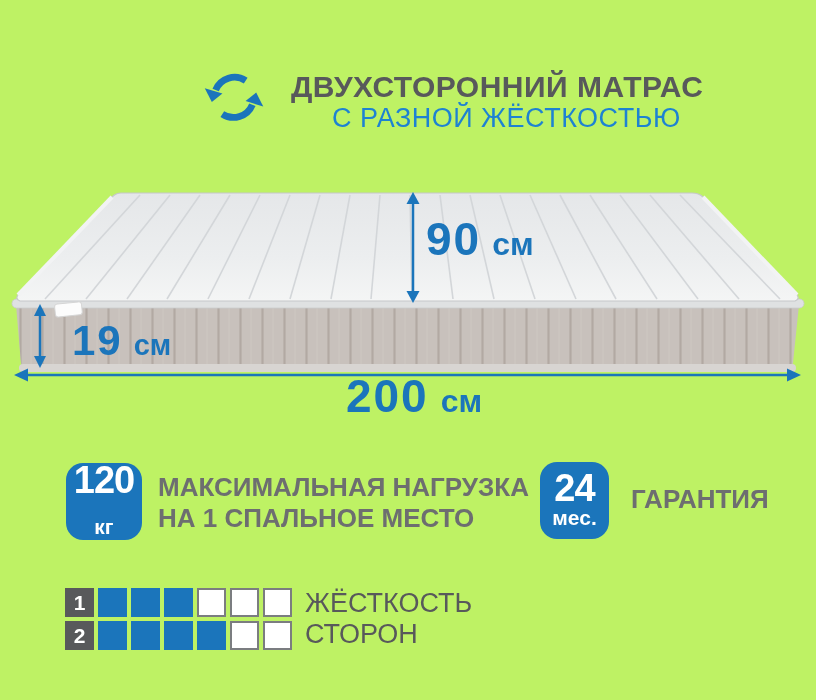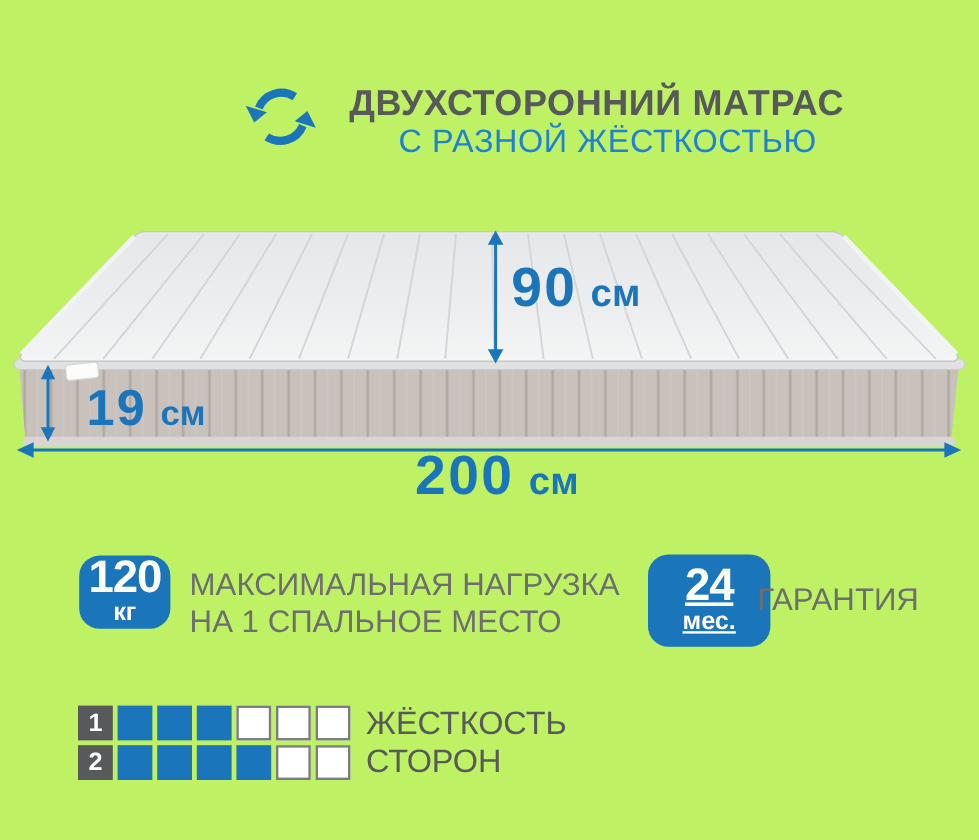--- a/index.html
+++ b/index.html
@@ -20,23 +20,23 @@
   .dim-19{left:52px;top:130px;}
   .dim-19 .val{font-size:42px;margin-left:20px;}
   .dim-19 .unit{font-size:29px;}
   .dim-200{left:0;right:0;top:184px;justify-content:center;padding-left:12px;gap:12px;}
 
   
   .badge{background:#1b75bb;border-radius:17px;color:#fff;display:flex;flex-direction:column;
          align-items:center;justify-content:center;text-align:center;}
   .badge .bval{font-size:38px;font-weight:bold;line-height:34px;letter-spacing:-1px;}
   .badge .bunit{font-size:21px;font-weight:bold;line-height:26px;}
-  .badge-load{left:66px;top:463px;width:76px;height:61px;}
-  .badge-warranty{left:540px;top:462px;width:102px;height:77px;text-decoration:underline;}
-  .feat-text{font-size:26px;color:#6d6e70;line-height:31px;white-space:nowrap;}
+  .badge-load{left:66px;top:463px;width:76px;height:77px;justify-content:space-between;}
+  .badge-warranty{left:540px;top:462px;width:69px;height:77px;}
+  .feat-text{font-size:26px;color:#6d6e70;line-height:31px;white-space:nowrap;font-weight:bold;}
   .load-text{left:158px;top:472px;}
   .warranty-text{left:631px;top:484px;}
 
   
   .fscale{left:65px;top:588px;display:flex;flex-direction:column;gap:4px;}
   .fscale-row{display:flex;gap:4px;}
   .fcell{width:29px;height:29px;box-sizing:border-box;}
   .flabel{background:#58595b;color:#fff;font-size:21px;font-weight:bold;display:flex;
           align-items:center;justify-content:center;}
   .ffill{background:#1b75bb;}

